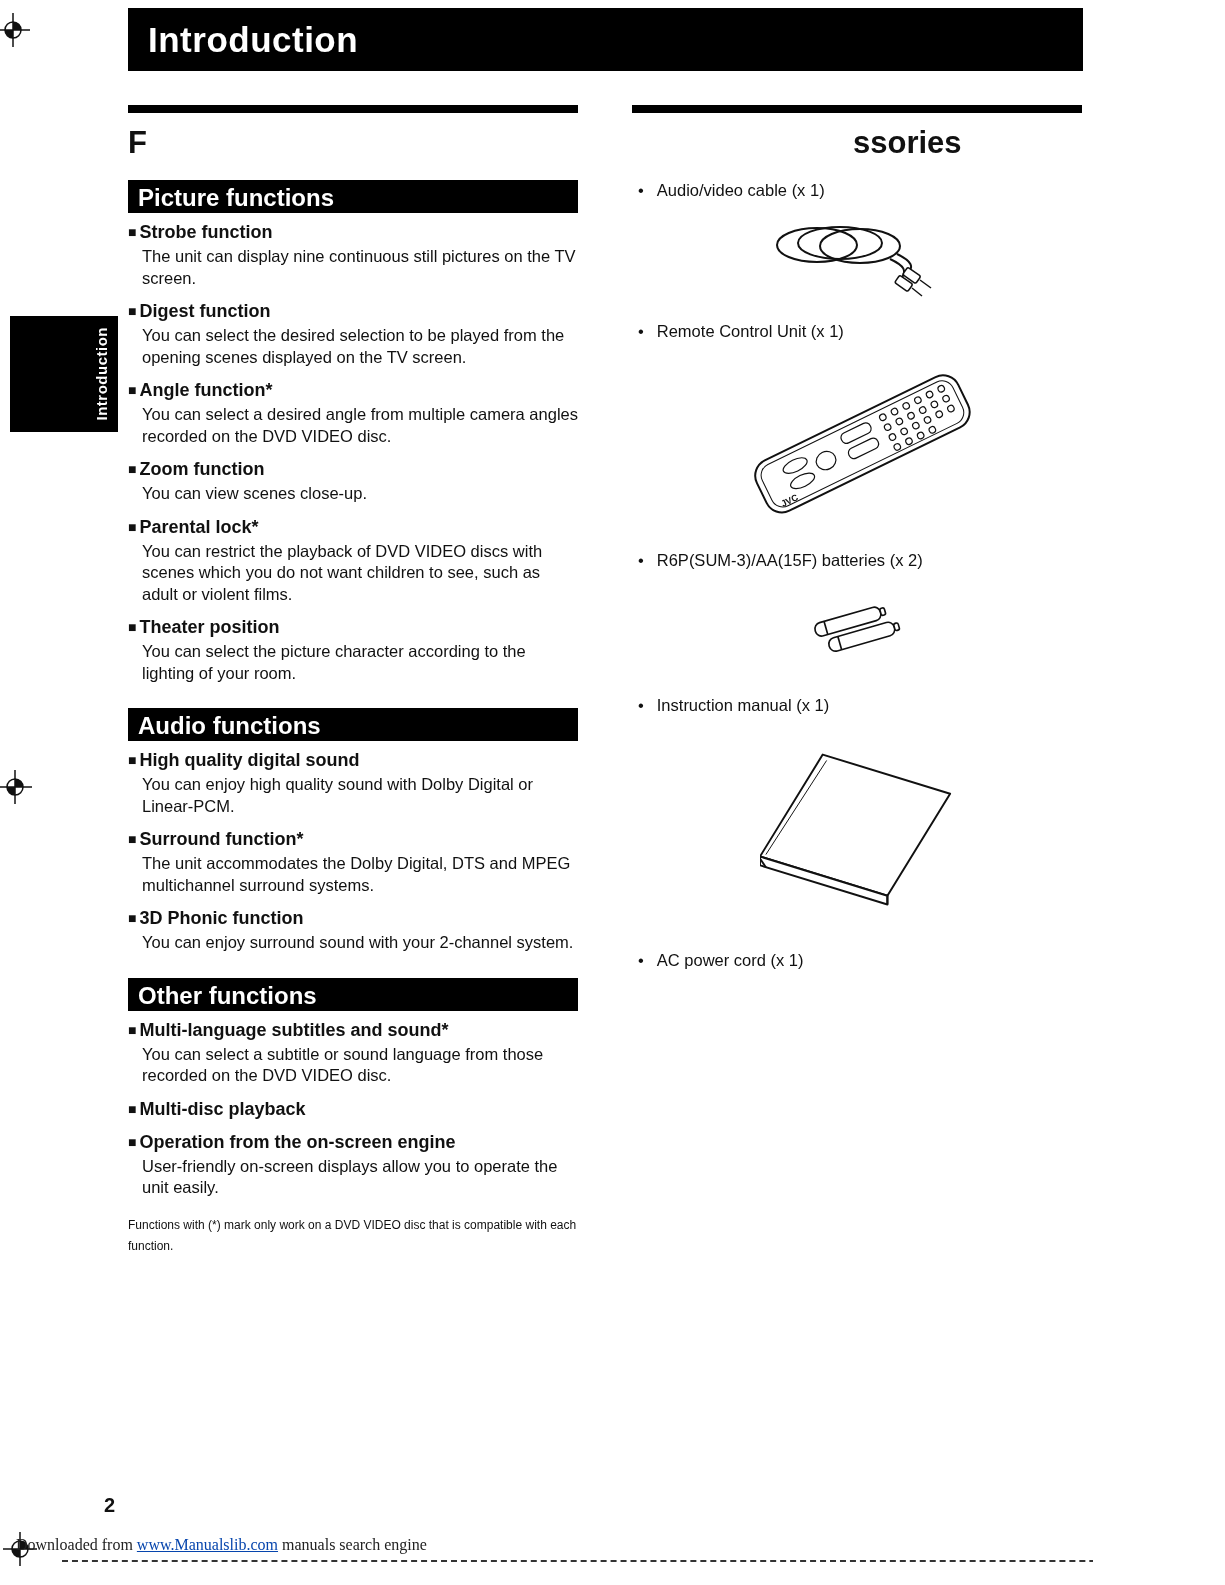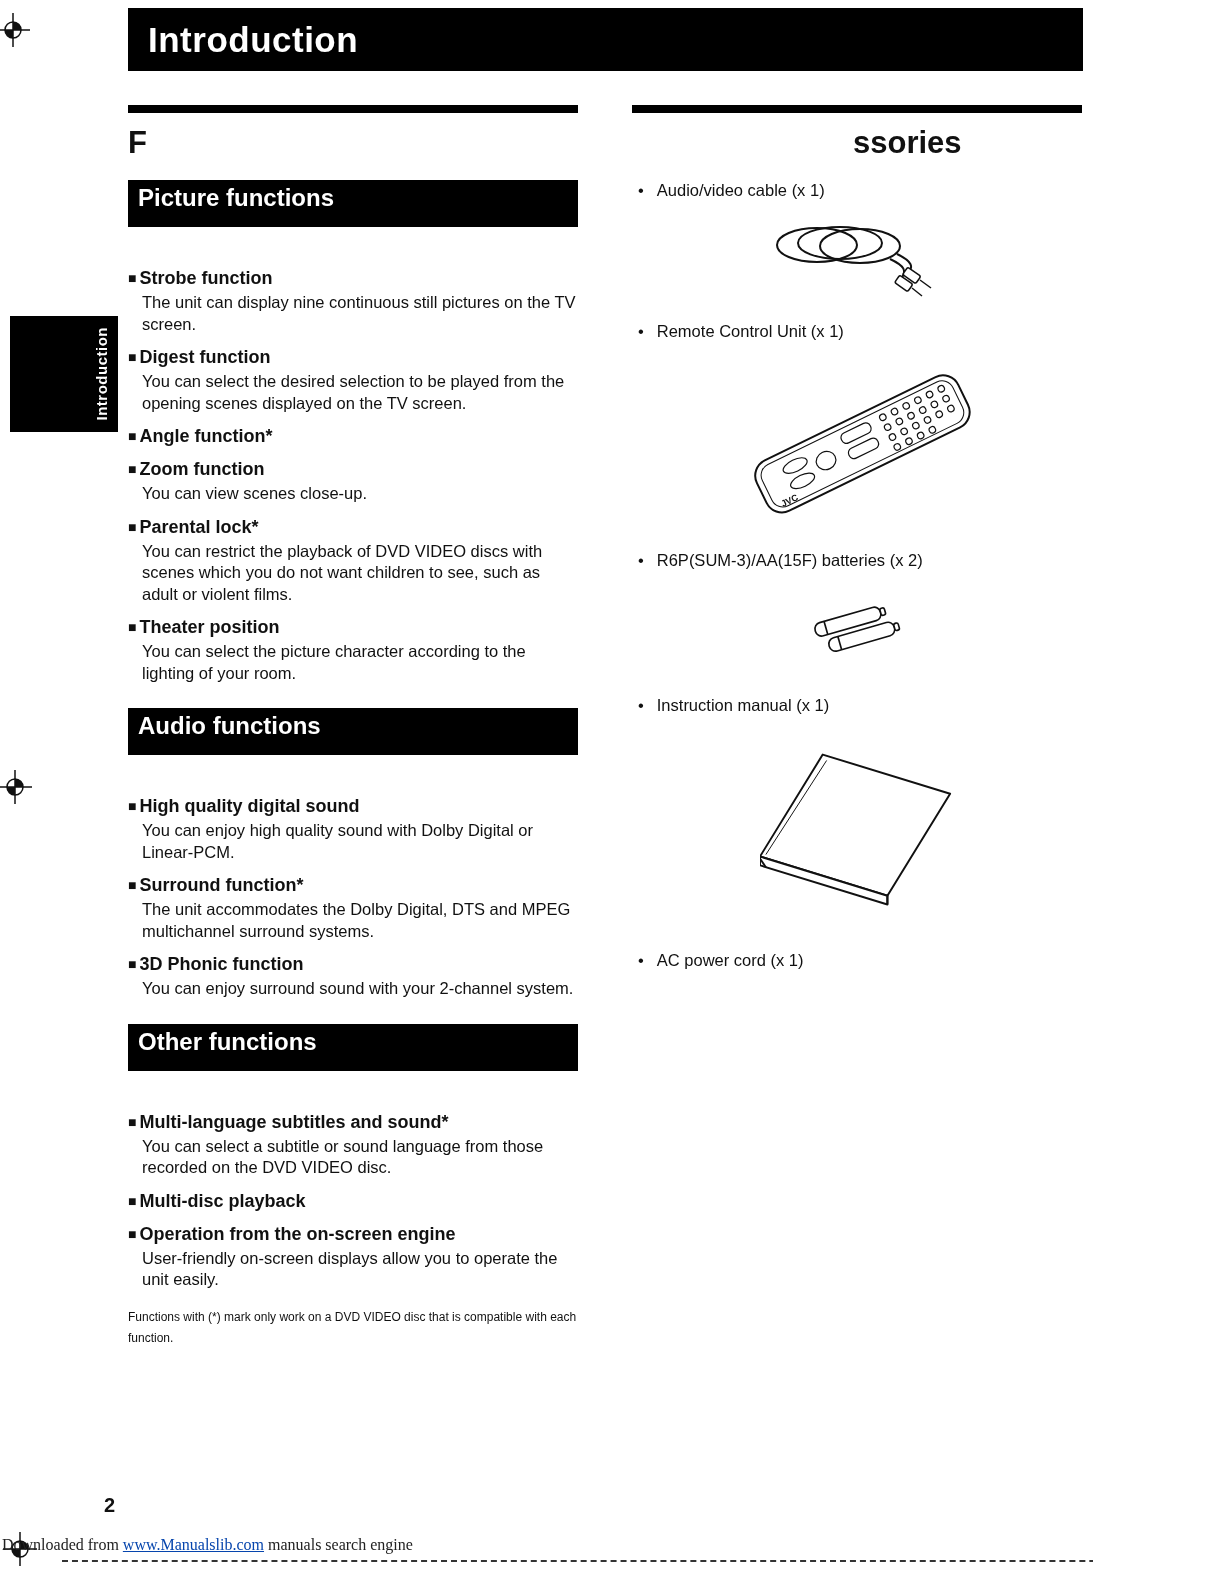--- a/index.html
+++ b/index.html
@@ -29,21 +29,21 @@
 
   
   .col { position:absolute; top:105px; width:450px; }
   .col-left  { left:128px; }
   .col-right { left:632px; }
   .rule { height:8px; background:#000; margin-bottom:13px; }
   .col-title { font-size:31px; font-weight:bold; line-height:34px; margin-bottom:20px; }
   .col-title-right { margin-left:221px; }
 
   .section-bar { background:#000; color:#fff; font-size:24px; font-weight:bold;
-                 padding:4px 0 15px 10px; margin:24px 0 40px; }
+                 padding:4px 0 1px 10px; margin:24px 0 8px; }
   .section-bar.first { margin-top:2px; }
 
   .feature { margin-bottom:11px; }
   .feature-title { font-size:18px; font-weight:bold; line-height:22px; display:flex; }
   .sq { font-size:14px; margin-right:3px; line-height:22px; }
   .feature-body { font-size:16.5px; line-height:21.5px; margin:3px 0 0 14px; }
   .feature-body:empty { display:none; }
 
   .note { font-size:12px; line-height:21.5px; margin-top:16px; }
 
@@ -51,21 +51,21 @@
   .acc-label { font-size:16.5px; line-height:21px; display:flex; margin-left:6px; }
   .dot { margin-right:13px; }
   .illo { display:block; }
   .illo-cable     { margin:18px 0 20px 130px; }
   .illo-remote    { margin:16px 0 18px 110px; }
   .illo-batteries { margin:28px 0 30px 170px; }
   .illo-book      { margin:32px 0 30px 128px; }
 
   
   .page-number { position:absolute; left:104px; top:1494px; font-size:20px; font-weight:bold; }
-  .footer { position:absolute; left:2px; top:1536px; font-family:"Liberation Serif", serif;
+  .footer { position:absolute; left:16px; top:1536px; font-family:"Liberation Serif", serif;
             font-size:16px; color:#222; }
   .footer a { color:#0645ad; text-decoration:underline; }
   .crop-dashes { position:absolute; left:62px; top:1560px; width:1163px;
                  border-top:2px dashed #333; }
 </style>
 </head>
 <body>
 
 <div class="page">
 
@@ -143,20 +143,21 @@
           <span class="sq">■</span>
           <span>Digest function</span>
         </div>
       <div class="feature-body">You can select the desired selection to be played from the opening scenes displayed on the TV screen.</div>
     </div>
     <div class="feature">
       <div class="feature-title">
           <span class="sq">■</span>
           <span>Angle function*</span>
         </div>
+      <div class="feature-body">You can select a desired angle from multiple camera angles recorded on the DVD VIDEO disc.</div>
     </div>
     <div class="feature">
       <div class="feature-title">
           <span class="sq">■</span>
           <span>Zoom function</span>
         </div>
       <div class="feature-body">You can view scenes close-up.</div>
     </div>
     <div class="feature">
       <div class="feature-title">

